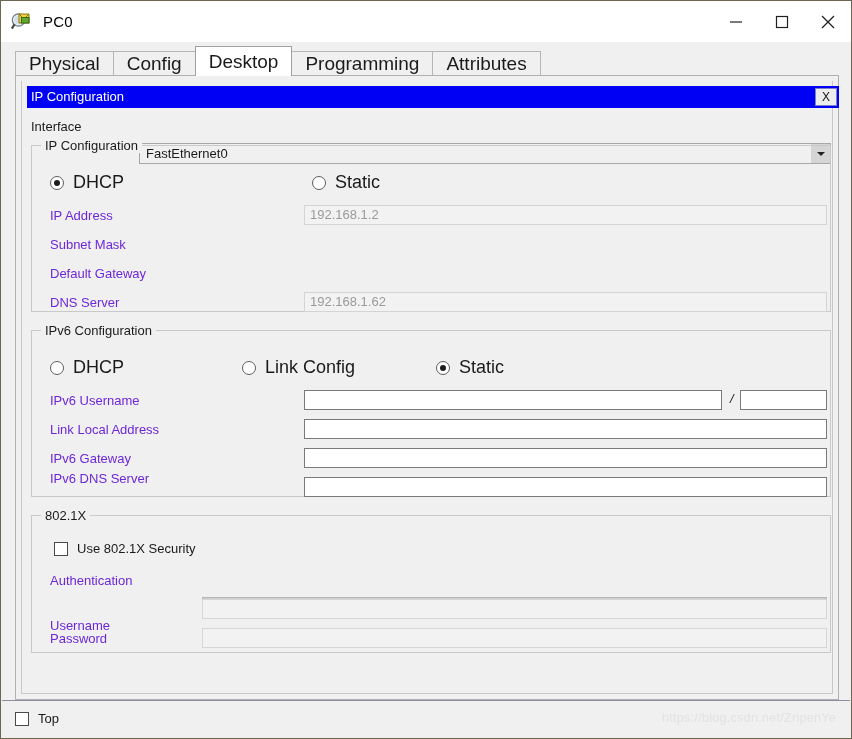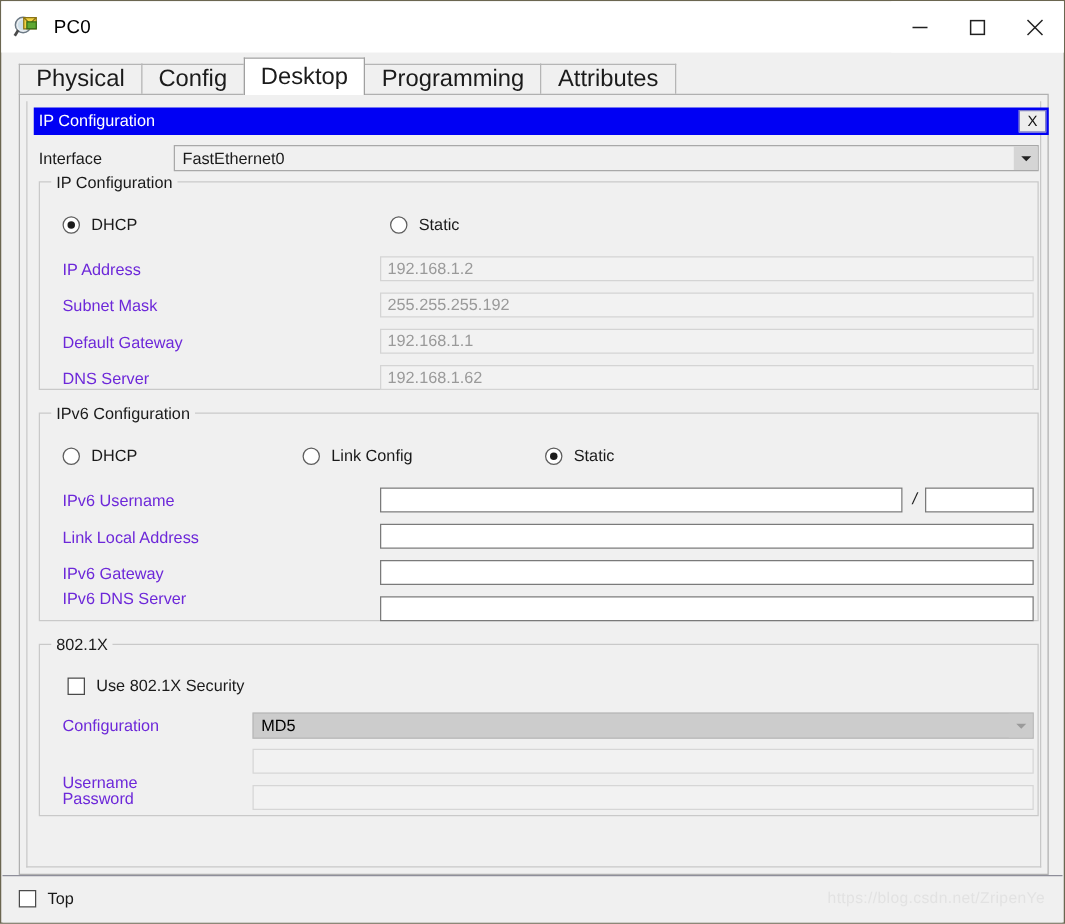--- a/index.html
+++ b/index.html
@@ -151,20 +151,21 @@
     font-size: 13px;
   }
   .combo {
     position: absolute;
     box-sizing: border-box;
     height: 21px;
     background: #f0f0f0;
     border: 1px solid #a8a8a8;
     display: flex;
     align-items: center;
+    margin-top: 27px;
   }
   .combo .val {
     padding-left: 6px;
     font-size: 13px;
     color: #1a1a1a;
   }
   .combo .arrowbox {
     margin-left: auto;
     width: 19px; height: 19px;
     background: #d5d5d5;
@@ -219,21 +220,21 @@
   .radio.checked::after {
     content: "";
     position: absolute;
     left: 3px; top: 3px;
     width: 6px; height: 6px;
     border-radius: 50%;
     background: #1d1d1d;
   }
   .radio-label {
     margin-left: 9px;
-    font-size: 13px;
+    font-size: 18px;
     color: #1a1a1a;
     white-space: nowrap;
   }
   .cbox-wrap {
     position: absolute;
     display: flex;
     align-items: flex-end;
   }
   .cbox {
     width: 14px; height: 14px;
@@ -377,24 +378,22 @@
         </div>
         <div class="radio-wrap" style="left:280px; top:26px;">
           <span class="radio"></span>
           <span class="radio-label">Static</span>
         </div>
 
         <div class="flabel" style="left:18px; top:62px;">IP Address</div>
         <div class="field disabled" style="left:272px; top:59px; width:523px;">192.168.1.2</div>
 
         <div class="flabel" style="left:18px; top:91px;">Subnet Mask</div>
-        <div class="field disabled" style="left:272px; top:88px; width:523px;">255.255.255.192</div>
 
         <div class="flabel" style="left:18px; top:120px;">Default Gateway</div>
-        <div class="field disabled" style="left:272px; top:117px; width:523px;">192.168.1.1</div>
 
         <div class="flabel" style="left:18px; top:149px;">DNS Server</div>
         <div class="field disabled" style="left:272px; top:146px; width:523px;">192.168.1.62</div>
       </div>
 
       <div class="group" style="left:9px; top:249px; width:800px; height:167px;">
         <div class="group-title">IPv6 Configuration</div>
 
         <div class="radio-wrap" style="left:18px; top:26px;">
           <span class="radio"></span>
@@ -425,21 +424,21 @@
       </div>
 
       <div class="group" style="left:9px; top:434px; width:800px; height:138px;">
         <div class="group-title">802.1X</div>
 
         <div class="cbox-wrap" style="left:22px; top:25px;">
           <span class="cbox"></span>
           <span class="cbox-label">Use 802.1X Security</span>
         </div>
 
-        <div class="flabel" style="left:18px; top:57px;">Configuration</div>
+        <div class="flabel" style="left:18px; top:57px;">Authentication</div>
         <div class="combo disabled" style="left:170px; top:54px; width:625px;">
           <span class="val">MD5</span>
           <span class="arrowbox">
               <span class="arrow-dn"></span>
             </span>
         </div>
 
         <div class="flabel" style="left:18px; top:102px;">Username</div>
         <div class="field blank-disabled" style="left:170px; top:83px; width:625px;"></div>
 

